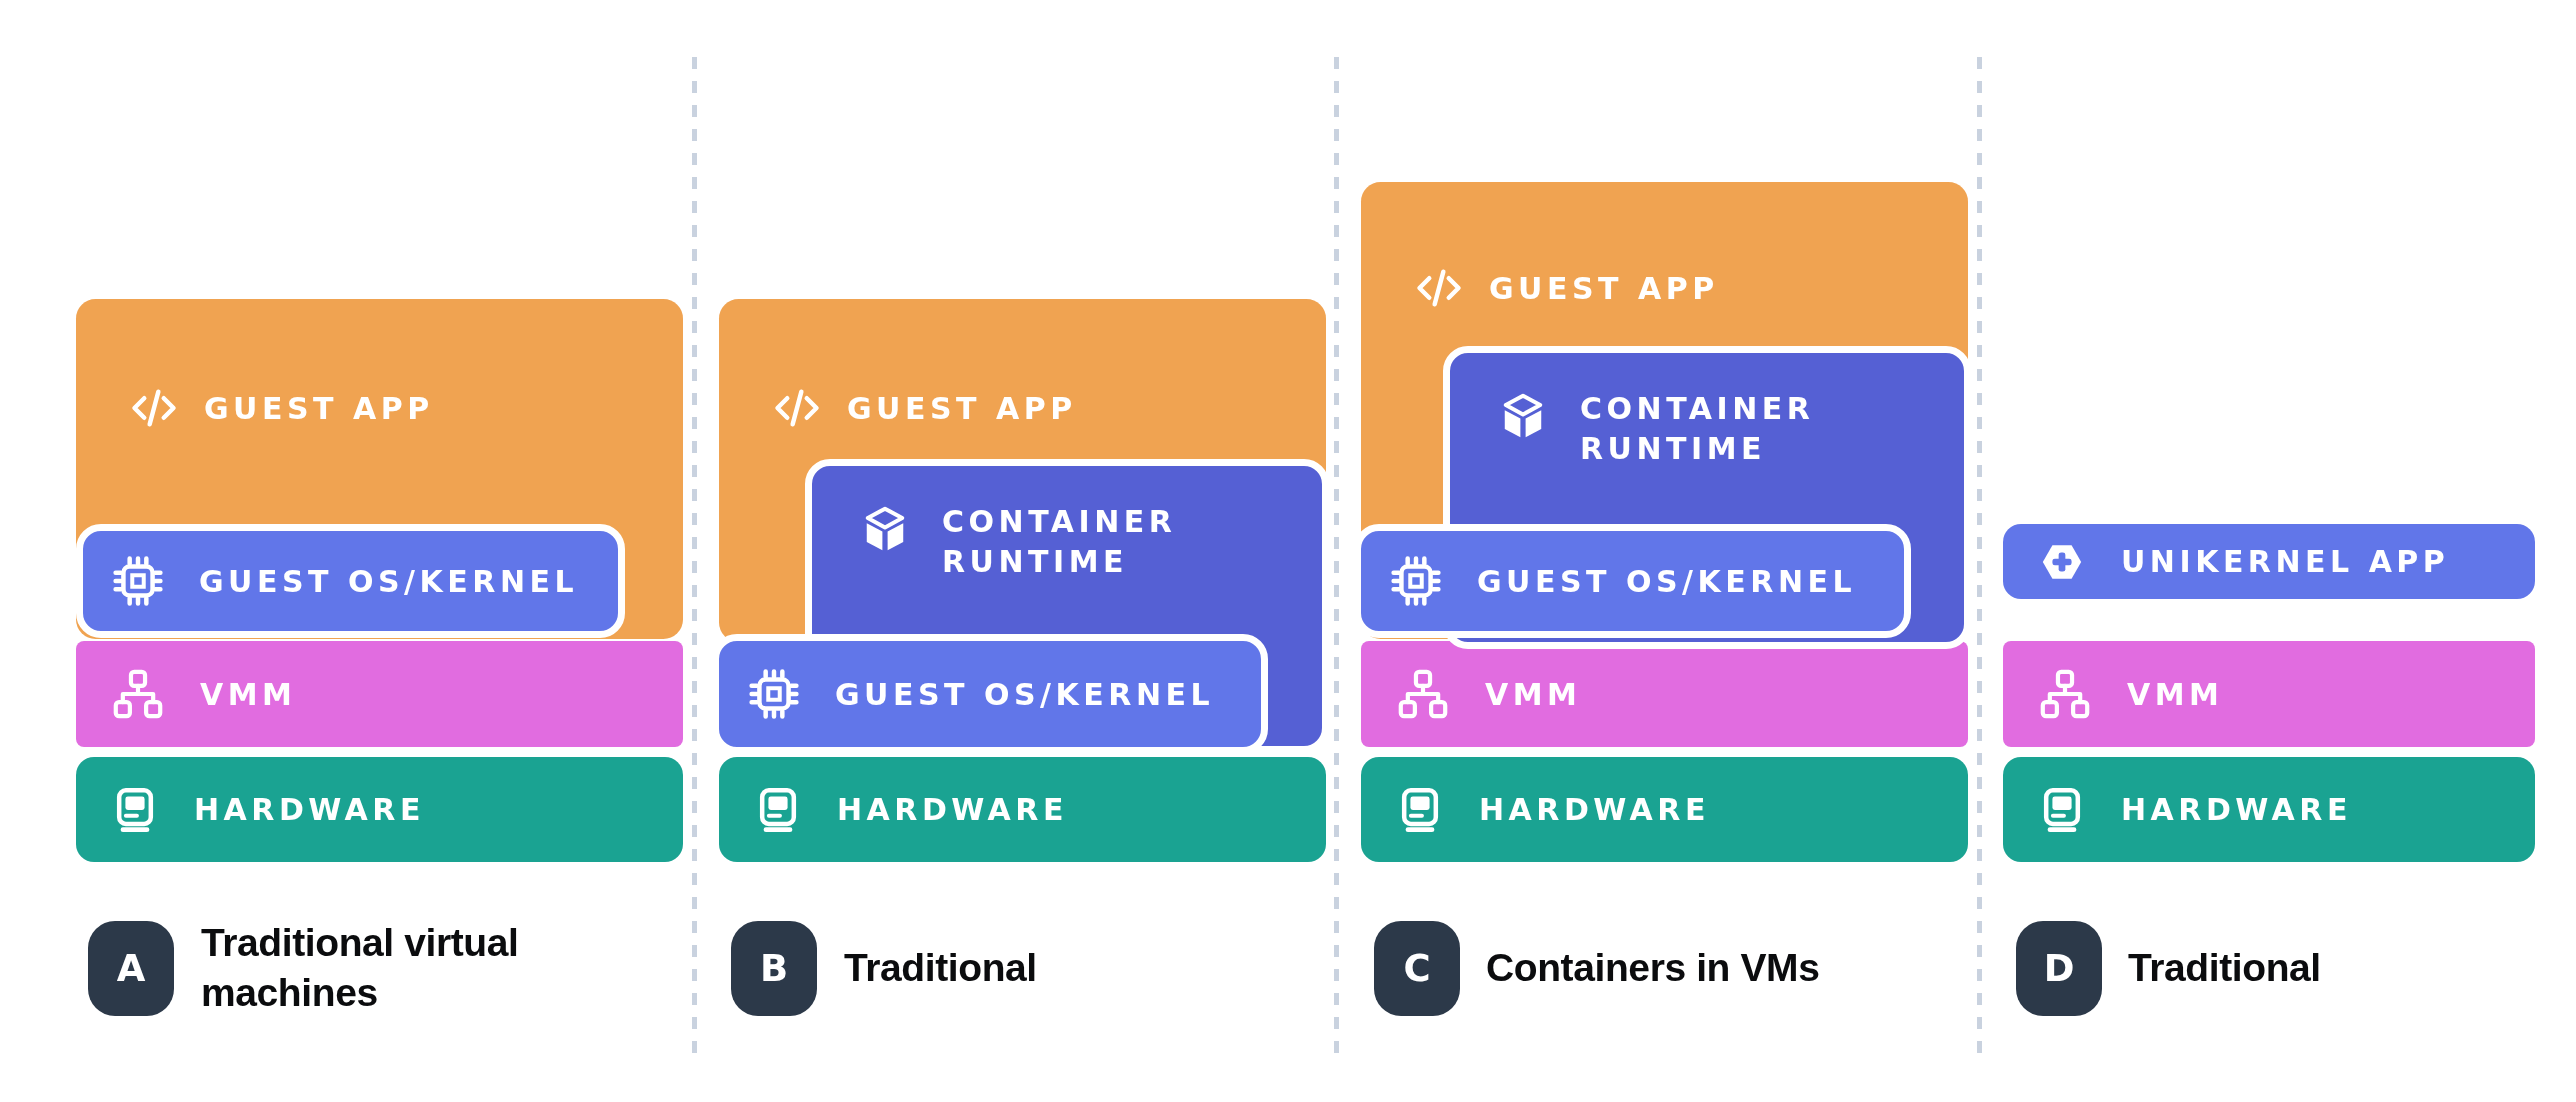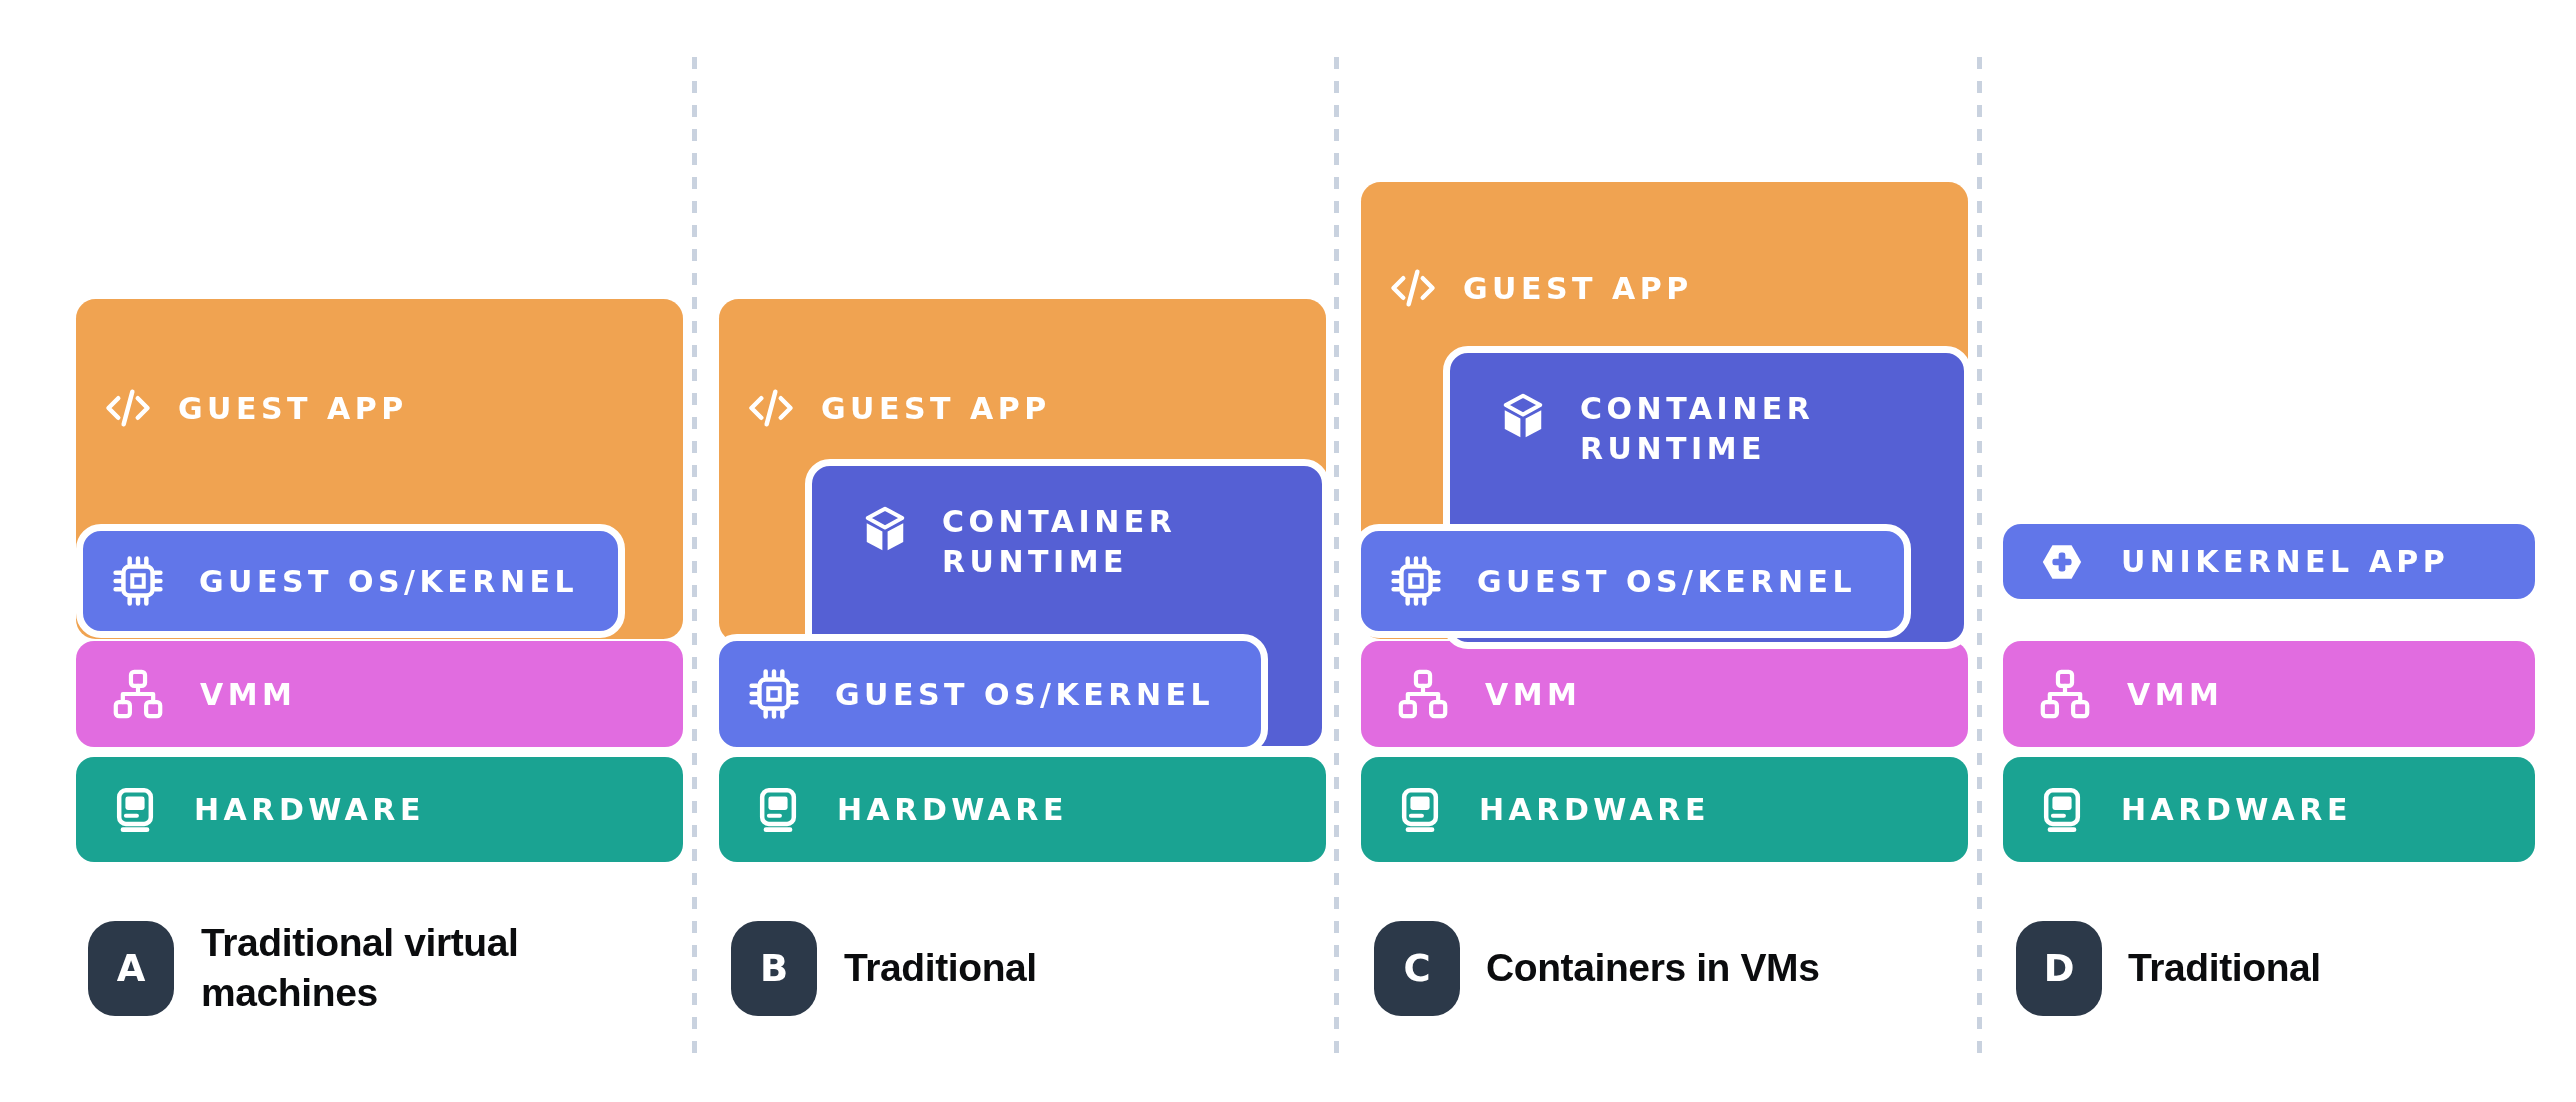--- a/index.html
+++ b/index.html
@@ -23,31 +23,31 @@
   .sep{
     position:absolute;top:57px;height:1001px;width:4.5px;
     background:repeating-linear-gradient(to bottom,var(--dash) 0 11.6px,transparent 11.6px 24px);
   }
   .box{position:absolute;border-radius:19.6px;}
   .orange{background:var(--orange);z-index:1;}
   .bordered{border:7.1px solid #FFFFFF;border-radius:25px;box-sizing:border-box;}
   .kernel{background:var(--indigoL);z-index:3;}
   .runtime{background:var(--indigoD);z-index:2;}
   .plain-kernel{background:var(--indigoL);border-radius:18px;z-index:1;}
-  .vmm{background:var(--magenta);border-radius:18px;z-index:1;text-decoration:underline;}
+  .vmm{background:var(--magenta);border-radius:8px;z-index:1;text-decoration:underline;}
   .hw{background:var(--teal);border-radius:18px;z-index:1;}
 
   .lbl{
     position:absolute;display:flex;align-items:center;gap:23px;
     color:#FFFFFF;font-weight:700;font-size:30px;letter-spacing:4.5px;
     white-space:nowrap;
   }
   .lbl.center{top:0;bottom:0;left:36px;gap:36px;}
   .bordered .lbl.center{left:30px;}
-  .lbl.toprow{left:26px;align-items:center;gap:24px;}
+  .lbl.toprow{left:52px;align-items:center;gap:24px;}
   .lbl.twoLine{align-items:flex-start;white-space:normal;gap:32px;}
   .lbl.twoLine .txt{line-height:40px;max-width:303px;}
   .ic{flex:0 0 auto;display:block;}
   .ic path,.ic rect,.ic line{vector-effect:non-scaling-stroke;}
 
   .badge{
     position:absolute;width:86px;height:95px;border-radius:27px;
     background:var(--navy);color:#FFFFFF;
     display:flex;align-items:center;justify-content:center;
     font-weight:700;font-size:37px;top:921px;

